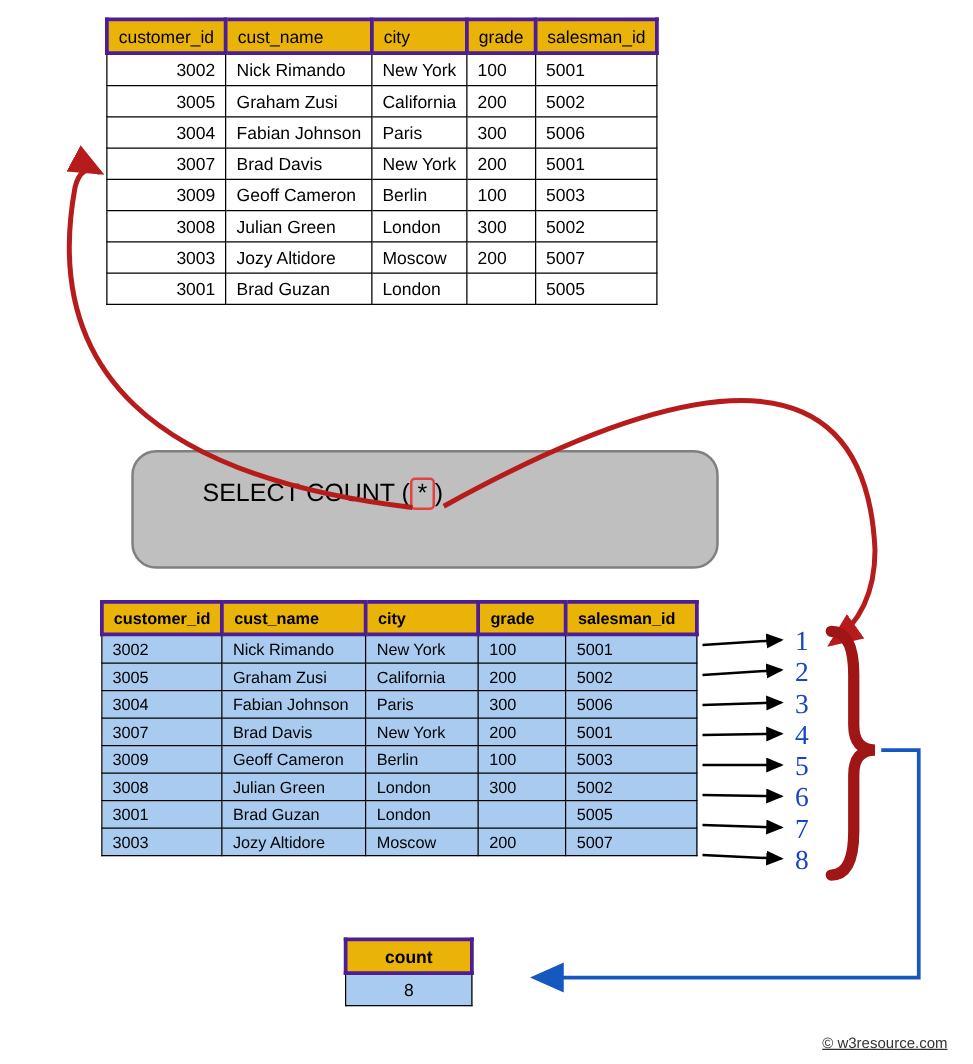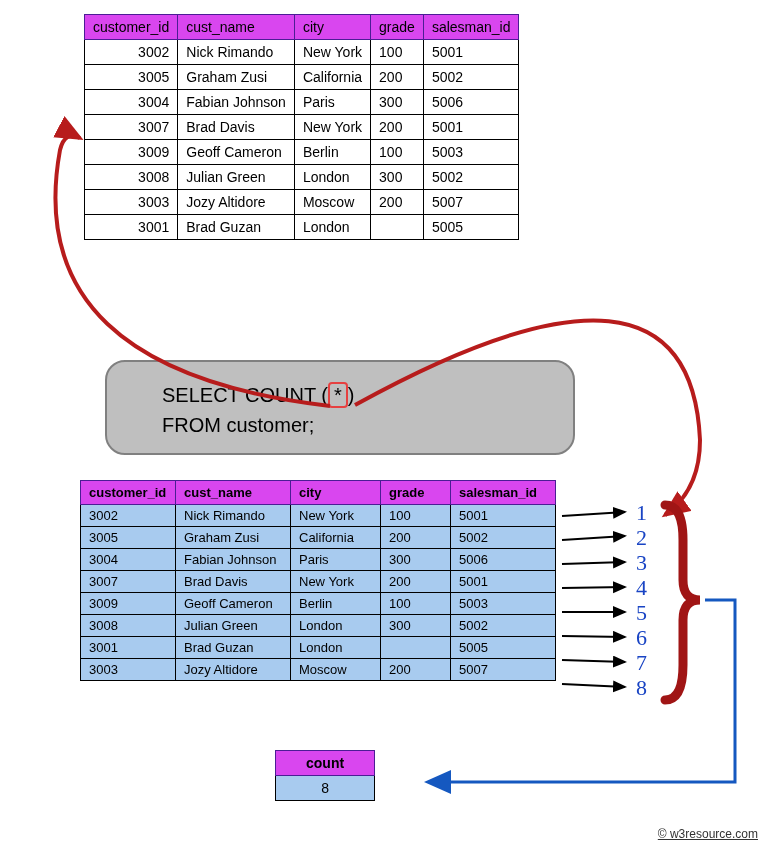--- a/index.html
+++ b/index.html
@@ -14,22 +14,22 @@
   .wrap {
     position: relative;
     width: 778px;
     height: 851px;
   }
   table {
     border-collapse: collapse;
     position: absolute;
   }
   table th {
-    background: #d946ef;
-    border: 1px solid #4c1d95;
+    background: #eab308;
+    border: 3px solid #4c1d95;
     padding: 4px 8px;
     font-weight: normal;
     text-align: left;
     font-size: 14px;
   }
   table td {
     border: 1px solid #000;
     padding: 4px 8px;
     font-size: 14px;
   }
@@ -161,21 +161,20 @@
           <td></td>
           <td>5005</td>
         </tr>
       </tbody>
 </table>
 
 <div class="sql-box">
   <div>
     <span>SELECT COUNT (</span><span class="star-box">*</span><span>)</span>
   </div>
-  <div>FROM customer;</div>
 </div>
 
 <table class="table2">
   <thead>
     <tr>
       <th style="width:95px">customer_id</th>
       <th style="width:115px">cust_name</th>
       <th style="width:90px">city</th>
       <th style="width:70px">grade</th>
       <th style="width:105px">salesman_id</th>

